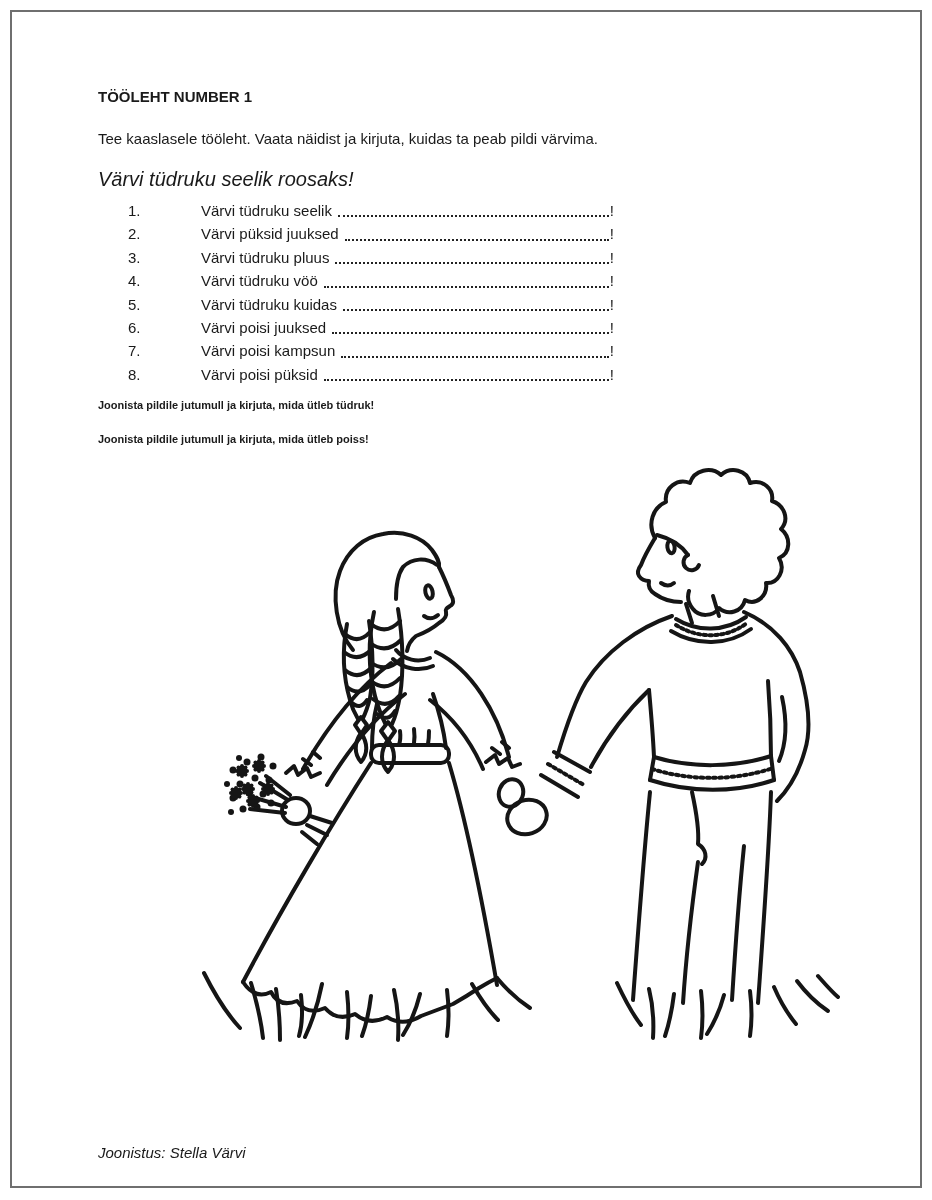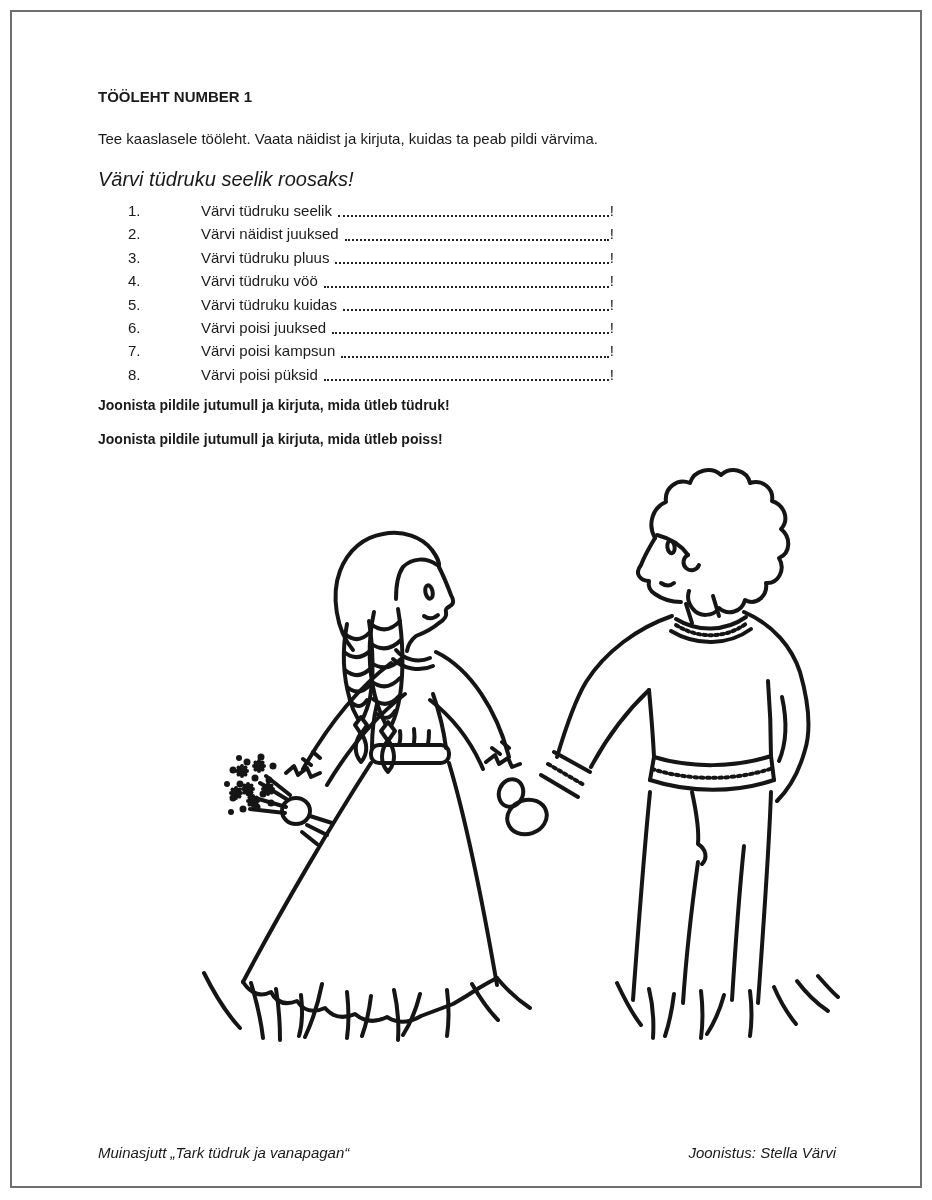--- a/index.html
+++ b/index.html
@@ -38,21 +38,21 @@
   .task-num { width:30px; margin-left:30px; flex:0 0 auto; }
   .task-label { white-space:nowrap; flex:0 0 auto;margin-left:43px; }
   .task-leader {
     flex:1 1 auto; align-self:flex-end;
     border-bottom:2px dotted #222;
     margin:0 1px 5px 6px; height:1px;
   }
   .task-bang { flex:0 0 auto; }
   .doc-prompt1, .doc-prompt2 {
     position:absolute; left:98px;
-    font-size:14px; font-weight:bold; line-height:20px;
+    font-size:11px; font-weight:bold; line-height:20px;
   }
   .doc-prompt1 { top:395px; }
   .doc-prompt2 { top:429px; }
   .illustration {
     position:absolute; left:150px; top:460px; width:690px; height:620px;
     color:#151515;
   }
   .illustration path, .illustration ellipse, .illustration rect {
     stroke:currentColor; stroke-width:4; fill:none;
     stroke-linecap:round; stroke-linejoin:round;
@@ -74,21 +74,21 @@
 
 <div class="task-list">
   <div class="task-row">
     <span class="task-num">1.</span>
       <span class="task-label">Värvi tüdruku seelik</span>
       <span class="task-leader"></span>
       <span class="task-bang">!</span>
   </div>
   <div class="task-row">
     <span class="task-num">2.</span>
-      <span class="task-label">Värvi näidist juuksed</span>
+      <span class="task-label">Värvi püksid juuksed</span>
       <span class="task-leader"></span>
       <span class="task-bang">!</span>
   </div>
   <div class="task-row">
     <span class="task-num">3.</span>
       <span class="task-label">Värvi tüdruku pluus</span>
       <span class="task-leader"></span>
       <span class="task-bang">!</span>
   </div>
   <div class="task-row">
@@ -277,15 +277,14 @@
     <path d="M 701 991 C 703 1008 703 1023 701 1038"></path>
     <path d="M 724 995 C 720 1010 714 1023 707 1034"></path>
     <path d="M 750 991 C 752 1007 752 1022 750 1036"></path>
     <path d="M 774 987 C 780 1001 787 1013 796 1024"></path>
     <path d="M 797 981 C 806 993 816 1003 828 1011"></path>
     <path d="M 818 976 C 826 985 832 992 838 997"></path>
   </g>
 </svg>
 
 <div class="doc-footer">
-  <span>Muinasjutt „Tark tüdruk ja vanapagan“</span>
   <span>Joonistus: Stella Värvi</span>
 </div>
 
 </body></html>

